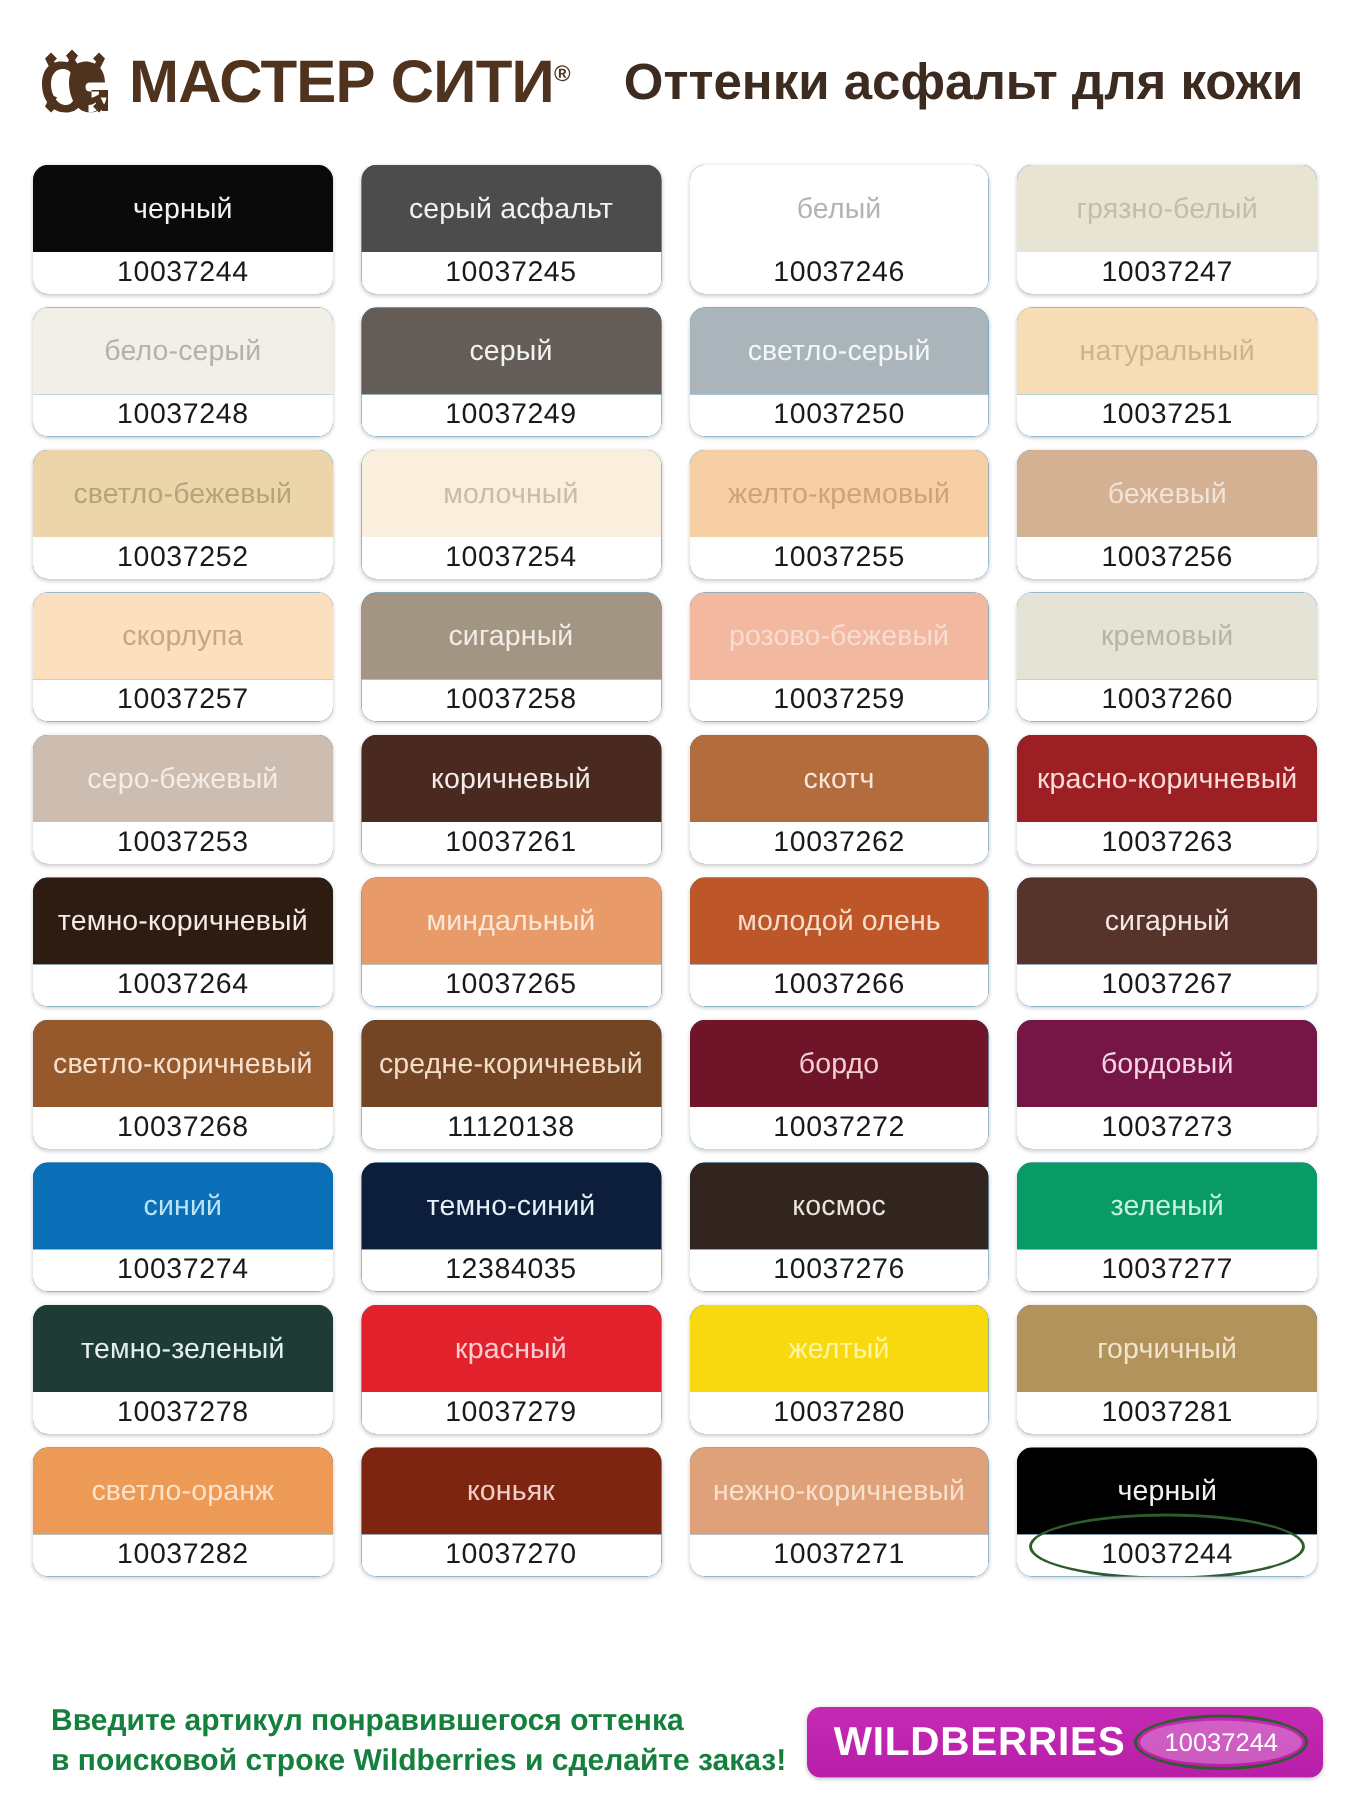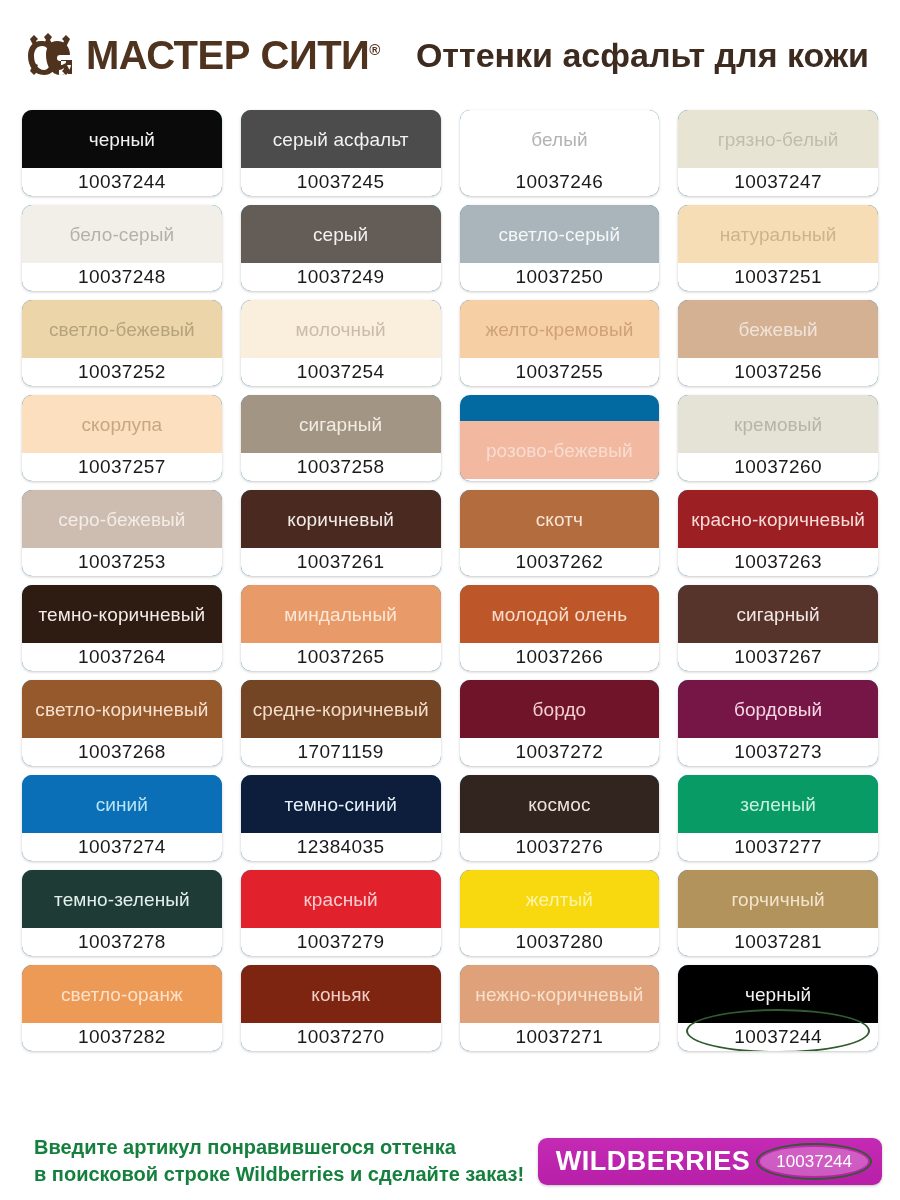--- a/index.html
+++ b/index.html
@@ -282,21 +282,21 @@
     </div>
     <div class="card">
       <div class="swatch" style="background: rgb(163, 149, 132);">
         <div class="swatch-label" style="color: rgb(242, 236, 228);">сигарный</div>
       </div>
       <div class="code-strip">
         <div class="code-text">10037258</div>
       </div>
     </div>
     <div class="card">
-      <div class="swatch" style="background: rgb(242, 184, 160); margin-top: 26px;">
+      <div class="swatch" style="background: rgb(242, 184, 160);">
         <div class="swatch-label" style="color: rgb(247, 221, 209);">розово-бежевый</div>
       </div>
       <div class="code-strip">
         <div class="code-text">10037259</div>
       </div>
     </div>
     <div class="card">
       <div class="swatch" style="background: rgb(228, 227, 213);">
         <div class="swatch-label" style="color: rgb(183, 181, 164);">кремовый</div>
       </div>
@@ -374,21 +374,21 @@
       </div>
       <div class="code-strip">
         <div class="code-text">10037268</div>
       </div>
     </div>
     <div class="card">
       <div class="swatch" style="background: rgb(115, 69, 36);">
         <div class="swatch-label" style="color: rgb(242, 221, 201);">средне-коричневый</div>
       </div>
       <div class="code-strip">
-        <div class="code-text">17071159</div>
+        <div class="code-text">11120138</div>
       </div>
     </div>
     <div class="card">
       <div class="swatch" style="background: rgb(112, 21, 41);">
         <div class="swatch-label" style="color: rgb(243, 207, 210);">бордо</div>
       </div>
       <div class="code-strip">
         <div class="code-text">10037272</div>
       </div>
     </div>

